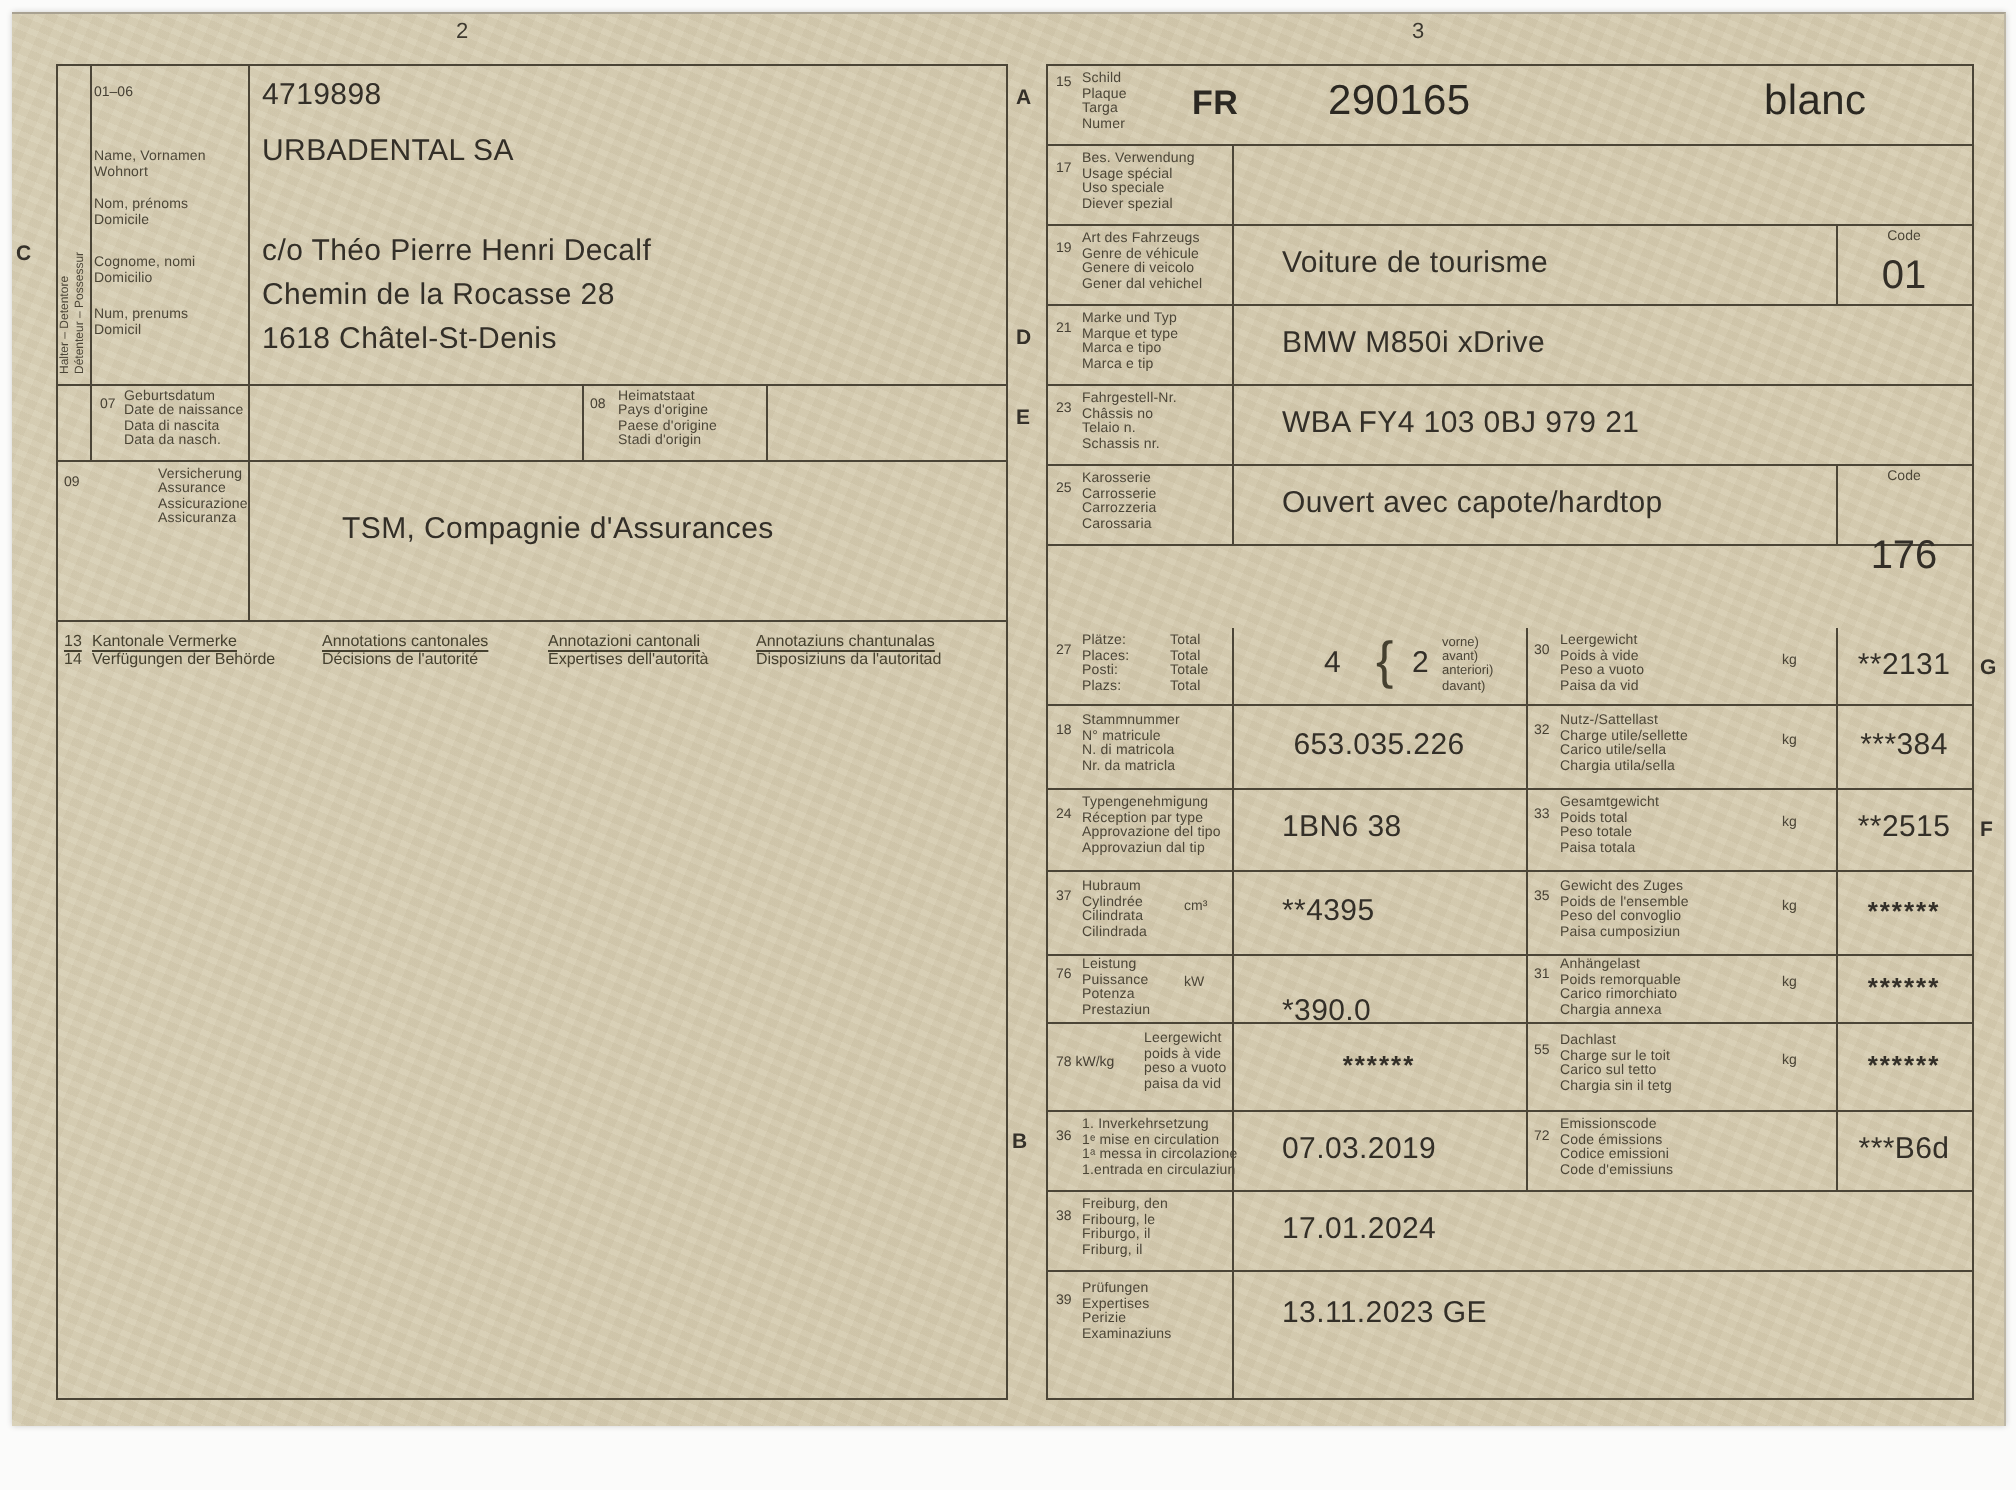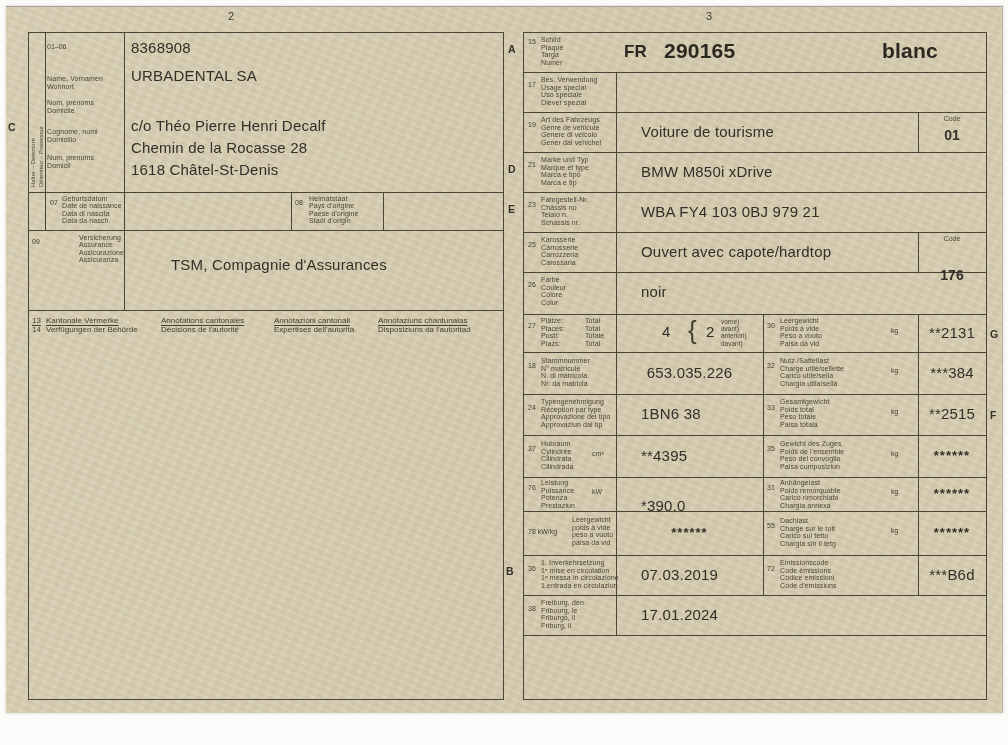--- a/index.html
+++ b/index.html
@@ -17,25 +17,25 @@
   .pgnum{position:absolute;font-size:11px;color:#3c382f;}
   .mletter{position:absolute;font-size:10.5px;font-weight:bold;color:#35312a;}
   .row{position:absolute;left:0;right:0;border-bottom:1px solid #4b4537;}
   .row.noline{border-bottom:none;}
   .vl{position:absolute;top:0;bottom:0;width:1px;background:#4b4537;}
   .no{position:absolute;font-size:7px;color:#453f33;}
   .lbl{position:absolute;font-size:7px;line-height:7.6px;color:#4b4537;white-space:pre-line;letter-spacing:.1px;}
   .unit{position:absolute;font-size:7px;color:#4b4537;}
   .val{position:absolute;font-size:15px;color:#332f28;letter-spacing:.2px;white-space:nowrap;}
   .val.center{text-align:center;}
-  .big{font-size:21px;font-weight:bold;color:#2b2822;}
+  .big{font-size:21px;font-weight:normal;color:#2b2822;}
   .semibig{font-size:17px;font-weight:bold;color:#2b2822;}
   .stars{font-size:13px;letter-spacing:1px;font-weight:bold;}
   .codeword{position:absolute;font-size:7px;color:#4b4537;text-align:center;}
-  .codeval{position:absolute;font-size:14px;color:#332f28;text-align:center;font-weight:bold;}
+  .codeval{position:absolute;font-size:20px;color:#332f28;text-align:center;}
   .vstrip{position:absolute;left:0;top:0;width:16px;height:158.5px;border-right:1px solid #4b4537;}
   .vtext{position:absolute;left:1px;top:6px;height:148px;writing-mode:vertical-rl;transform:rotate(180deg);
          font-size:6px;line-height:7.5px;color:#4b4537;white-space:nowrap;}
   .ann{position:absolute;font-size:8px;line-height:9.5px;color:#45402f;white-space:nowrap;}
   .ul{text-decoration:underline;text-underline-offset:1.5px;}
   .brace{position:absolute;font-size:26px;font-weight:300;color:#45402f;}
   .minilbl{position:absolute;font-size:6.5px;line-height:7.2px;color:#4b4537;white-space:pre-line;}
 </style>
 </head>
 <body>
@@ -66,21 +66,21 @@
         <div class="vl" style="left:95px;"></div>
         <div class="no" style="left:18px;top:10px;">01–06</div>
         <div class="lbl" style="left:18px;top:42px;">Name, Vornamen
 Wohnort</div>
         <div class="lbl" style="left:18px;top:66px;">Nom, prénoms
 Domicile</div>
         <div class="lbl" style="left:18px;top:95px;">Cognome, nomi
 Domicilio</div>
         <div class="lbl" style="left:18px;top:121px;">Num, prenums
 Domicil</div>
-        <div class="val" style="left:102px;top:6px;">8368908</div>
+        <div class="val" style="left:102px;top:6px;">4719898</div>
         <div class="val" style="left:102px;top:34px;">URBADENTAL SA</div>
         <div class="val" style="left:102px;top:84px;">c/o Théo Pierre Henri Decalf</div>
         <div class="val" style="left:102px;top:106px;">Chemin de la Rocasse 28</div>
         <div class="val" style="left:102px;top:128px;text-align:right;">1618 Châtel-St-Denis</div>
       </div>
 
       <div class="row" style="top:158.5px;height:38px;">
         <div class="vl" style="left:16px;"></div>
         <div class="vl" style="left:95px;"></div>
         <div class="vl" style="left:262px;"></div>
@@ -134,21 +134,21 @@
     </div>
 
     <div class="page page-right">
 
       <div class="row" style="top:0;height:39px;">
         <div class="no" style="left:4px;top:5px;">15</div>
         <div class="lbl" style="left:17px;top:3px;">Schild
 Plaque
 Targa
 Numer</div>
-        <div class="val semibig" style="left:72px;top:9px;margin-left:28px;">FR</div>
+        <div class="val semibig" style="left:72px;top:9px;">FR</div>
         <div class="val big" style="left:140px;top:6px;">290165</div>
         <div class="val big" style="left:358px;top:6px;">blanc</div>
       </div>
 
       <div class="row" style="top:39px;height:40px;">
         <div class="vl" style="left:92px;"></div>
         <div class="no" style="left:4px;top:9px;">17</div>
         <div class="lbl" style="left:17px;top:4px;">Bes. Verwendung
 Usage spécial
 Uso speciale
@@ -195,29 +195,20 @@
         <div class="no" style="left:4px;top:9px;">25</div>
         <div class="lbl" style="left:17px;top:4px;">Karosserie
 Carrosserie
 Carrozzeria
 Carossaria</div>
         <div class="val" style="left:117px;top:11px;">Ouvert avec capote/hardtop</div>
         <div class="codeword" style="left:394px;width:68px;top:3px;">Code</div>
         <div class="codeval" style="left:394px;width:68px;top:15px;margin-top:20px;">176</div>
       </div>
 
-      <div class="row" style="top:239px;height:42px;">
-        <div class="vl" style="left:92px;"></div>
-        <div class="no" style="left:4px;top:9px;">26</div>
-        <div class="lbl" style="left:17px;top:4px;">Farbe
-Couleur
-Colore
-Colur</div>
-        <div class="val" style="left:117px;top:11px;">noir</div>
-      </div>
 
       <div class="row" style="top:281px;height:38px;">
         <div class="vl" style="left:92px;"></div>
         <div class="vl" style="left:239px;"></div>
         <div class="vl" style="left:394px;"></div>
         <div class="no" style="left:4px;top:8px;">27</div>
         <div class="lbl" style="left:17px;top:3px;">Plätze:
 Places:
 Posti:
 Plazs:</div>
@@ -359,15 +350,24 @@
       <div class="row" style="top:562px;height:40px;">
         <div class="vl" style="left:92px;"></div>
         <div class="no" style="left:4px;top:10px;">38</div>
         <div class="lbl" style="left:17px;top:4px;">Freiburg, den
 Fribourg, le
 Friburgo, il
 Friburg, il</div>
         <div class="val" style="left:117px;top:11px;">17.01.2024</div>
       </div>
 
+      <div class="row noline" style="top:602px;height:64px;">
+        <div class="vl" style="left:92px;"></div>
+        <div class="no" style="left:4px;top:12px;">39</div>
+        <div class="lbl" style="left:17px;top:6px;">Prüfungen
+Expertises
+Perizie
+Examinaziuns</div>
+        <div class="val" style="left:117px;top:13px;">13.11.2023 GE</div>
+      </div>
     </div>
   </div>
 </div>
 
 </body></html>

